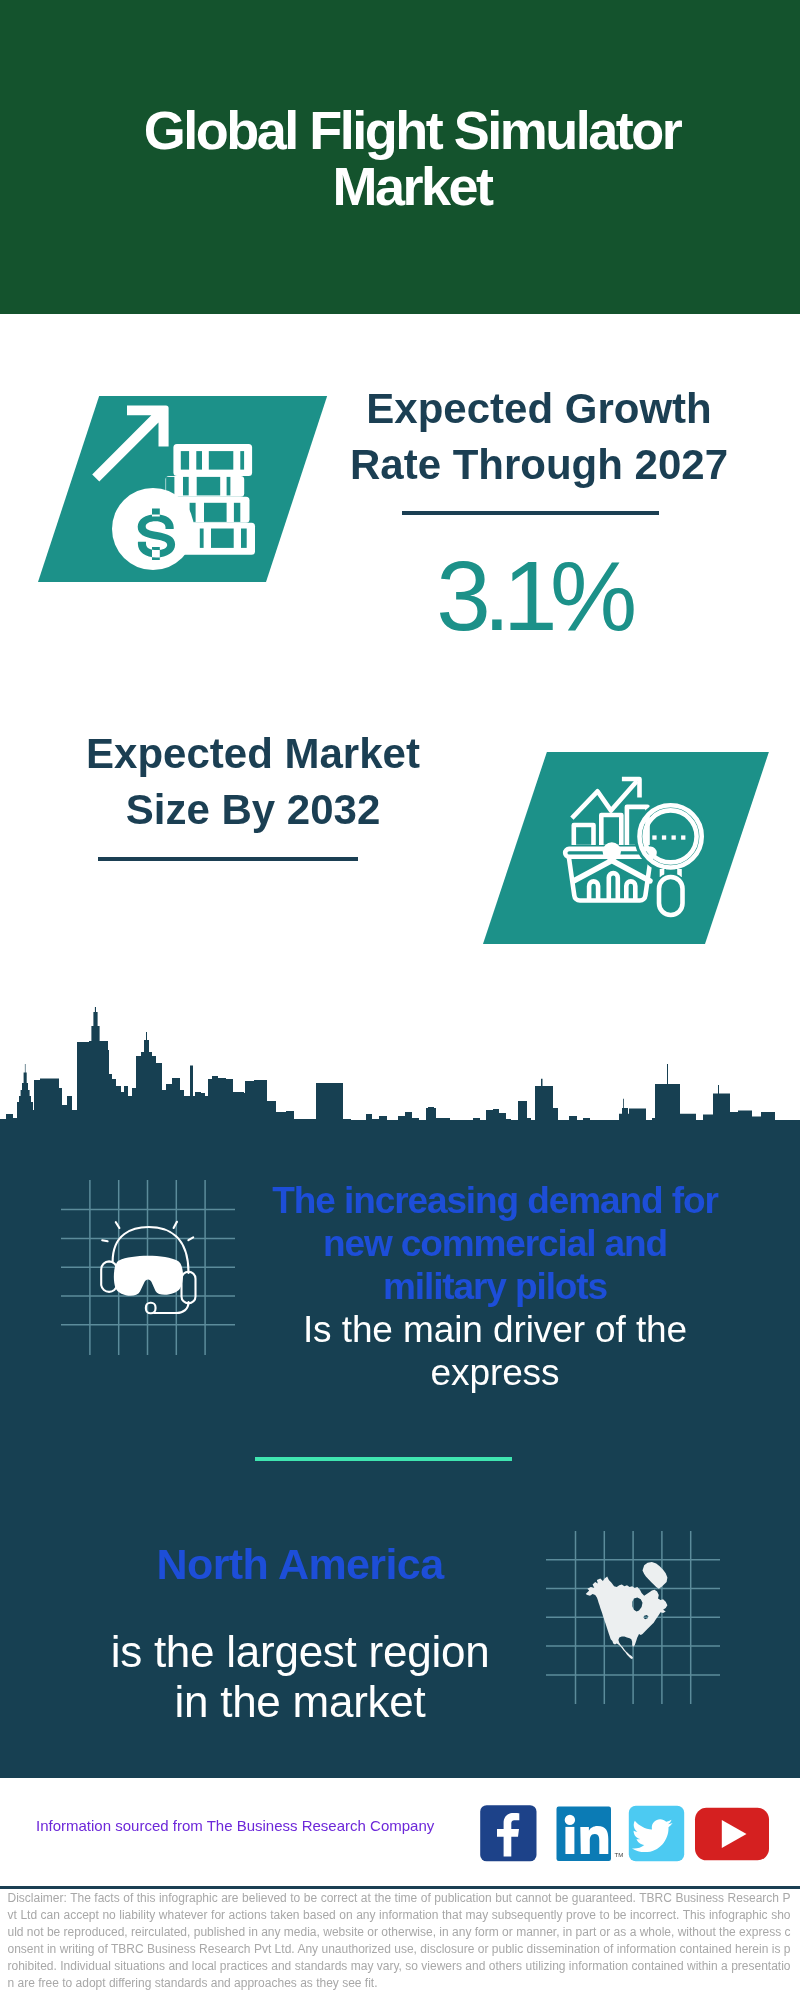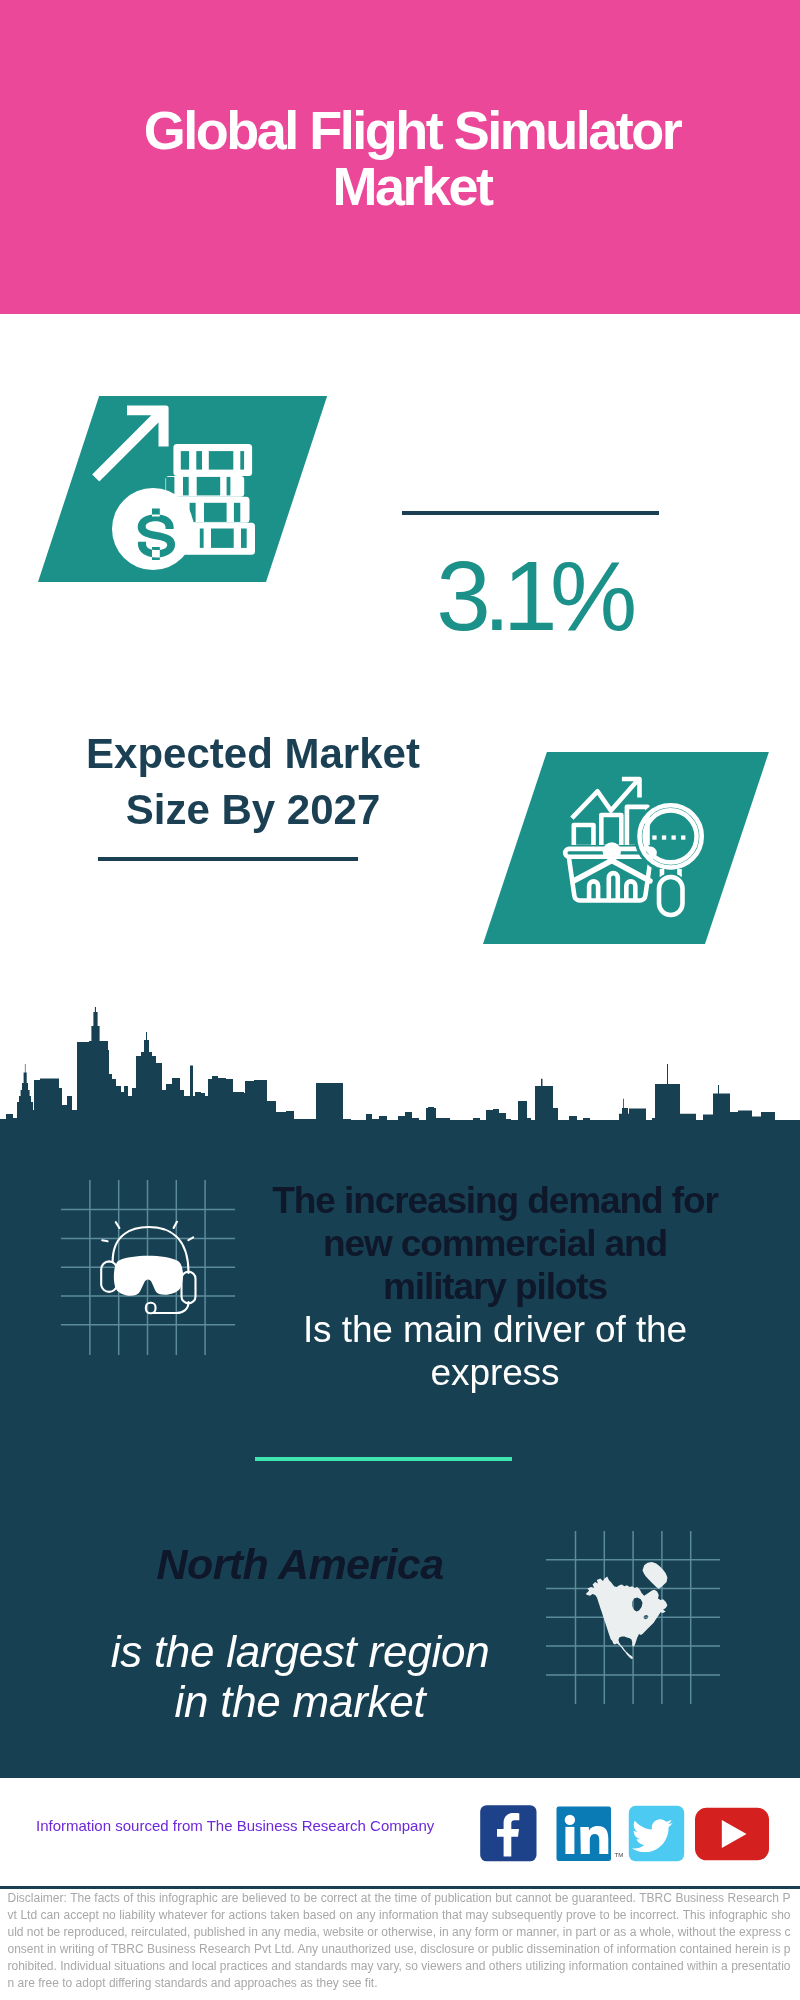--- a/index.html
+++ b/index.html
@@ -1,21 +1,21 @@
 <!DOCTYPE html>
 <html><head>
 <meta charset="utf-8">
 <style>
   *{margin:0;padding:0;box-sizing:border-box;}
   html,body{width:800px;height:2000px;}
   body{font-family:"Liberation Sans",sans-serif;background:#ffffff;}
   .page{position:relative;width:800px;height:2000px;overflow:hidden;background:#fff;}
 
   
-  .header{position:absolute;left:0;top:0;width:800px;height:314px;background:#ec4899;padding-left:32px;}
+  .header{position:absolute;left:0;top:0;width:800px;height:314px;background:#14532d;padding-left:32px;}
   .title{position:absolute;left:137px;top:102px;width:550px;text-align:center;color:#ffffff;
          font-size:54px;font-weight:bold;line-height:56px;letter-spacing:-2.5px;}
 
   
   .para{position:absolute;background:#1c9189;}
   .icon-abs{position:absolute;}
   .stat-label{position:absolute;font-weight:bold;font-size:42px;line-height:56px;
               color:#1b3f53;text-align:center;letter-spacing:0px;}
   .rule{position:absolute;height:4px;background:#1b3f53;}
   .stat-val{position:absolute;font-weight:normal;color:#1c9189;text-align:center;}
@@ -24,21 +24,21 @@
 
   
   .darkband{position:absolute;left:0;top:1120px;width:800px;height:658px;background:#174052;}
   .sky{position:absolute;left:0;top:1004px;display:block;}
 
   
   .gridbox{position:absolute;}
   .insight{position:absolute;text-align:center;font-size:37px;line-height:43px;letter-spacing:-1.1px;}
   .insight.big{font-size:43px;line-height:50px;letter-spacing:-0.6px;}
   .insight.big .bd{font-size:44px;letter-spacing:-0.25px;margin-top:38px;}
-  .insight .hl{display:block;color:#0f172a;font-weight:bold;}
+  .insight .hl{display:block;color:#1d4ed8;font-weight:bold;}
   .insight .bd{display:block;color:#ffffff;font-weight:normal;letter-spacing:-0.1px;}
   .greenrule{position:absolute;height:4px;background:#3fe5b0;}
 
   
   .src{position:absolute;color:#6d28d9;font-size:15px;line-height:28px;}
   .social{position:absolute;}
   .hr{position:absolute;left:0;width:800px;height:3px;background:#1b3f53;}
   .disc{position:absolute;color:#a8a8a8;font-size:12px;line-height:17px;text-align:justify;word-break:break-all;}
 </style>
 </head>
@@ -77,20 +77,21 @@
       <rect x="156.0" y="133.5" width="5.7" height="19.4"></rect>
     </g>
   </g>
   <g>
     <circle cx="68" cy="134" r="41" fill="#fff"></circle>
     <path fill="#1c9189" d="M67.0 113.6 h7.8 v8.0 h-7.8 Z M67.0 152.0 h7.8 v13.0 h-7.8 Z
       M70.9 119.2 c-10.4 0 -18.2 5.2 -18.2 12.6 0 7.7 7.0 10.5 17.6 12.4 8.6 1.5 11.9 2.7 11.9 5.7 0 3.1 -4.1 5.2 -10.4 5.2 -6.6 0 -10.8 -2.4 -10.8 -6.2 v-2.1 h-8.1 v2.2 c0 7.9 7.6 13.4 18.5 13.4 11.0 0 18.7 -5.3 18.7 -12.9 0 -8.0 -7.1 -10.7 -17.8 -12.6 -8.4 -1.5 -11.6 -2.5 -11.6 -5.5 0 -3.0 4.0 -5.1 9.8 -5.1 6.0 0 10.0 2.4 10.0 6.0 v1.6 h8.2 v-1.7 c0 -7.7 -7.5 -13.0 -18.0 -13.0 Z"></path>
   </g>
 </svg>
   </div>
+  <div class="stat-label" style="left:339px;top:381px;width:400px;">Expected Growth Rate Through 2027</div>
   <div class="rule" style="left:402px;top:511px;width:257px;"></div>
   <div class="stat-val v1" style="left:333px;top:547px;width:400px;">3.1%</div>
   <div class="para" style="left:483px;top:752px;width:222px;height:192px;transform:skewX(-18.4deg);transform-origin:bottom left;">
   </div>
   <div class="icon-abs" style="left:555px;top:765px;">
 <svg width="160" height="160" viewBox="0 0 160 160">
   <g fill="none" stroke="#ffffff" stroke-width="4.6" stroke-linejoin="round" stroke-linecap="butt">
     <g>
       <polyline points="16.9,53.1 42.5,26.3 56.0,45.6 82.0,16.0"></polyline>
       <path d="M66.9 14.0 H84.5 V32.5"></path>
@@ -122,21 +123,21 @@
     </g>
     <g fill="#ffffff" stroke="none">
       <rect x="97.3" y="70.4" width="4.3" height="4.3"></rect>
       <rect x="106.9" y="70.4" width="4.3" height="4.3"></rect>
       <rect x="116.5" y="70.4" width="4.3" height="4.3"></rect>
       <rect x="126.1" y="70.4" width="4.3" height="4.3"></rect>
     </g>
   </g>
 </svg>
   </div>
-  <div class="stat-label" style="left:53px;top:726px;width:400px;">Expected Market Size By 2027</div>
+  <div class="stat-label" style="left:53px;top:726px;width:400px;">Expected Market Size By 2032</div>
   <div class="rule" style="left:98px;top:857px;width:260px;"></div>
   <div class="darkband"></div>
   <svg class="sky" width="800" height="126" viewBox="0 1004 800 126">
     <path fill="#174052" d="M0 1132 L0 1119 L6 1119 L6 1114 L13 1114 L13 1118 L17 1118 L17 1102 L19 1102 L19 1096 L20.6 1096 L20.6 1090 L22 1090 L22 1083 L23.6 1083 L23.6 1072.5 L24.9 1072.5 L24.9 1064 L25.5 1064 L25.5 1072.5 L26.7 1072.5 L26.7 1083 L28 1083 L28 1090 L29.6 1090 L29.6 1096 L31 1096 L31 1102 L33 1102 L33 1110 L34 1110 L34 1080 L40 1080 L40 1078.5 L59 1078.5 L59 1088 L62 1088 L62 1105 L67 1105 L67 1096 L72 1096 L72 1110 L77 1110 L77 1042 L89 1042 L89 1041 L91.4 1041 L91.4 1026 L93.4 1026 L93.4 1012 L94.9 1012 L94.9 1007 L96 1007 L96 1012 L97.6 1012 L97.6 1026 L99.6 1026 L99.6 1041 L108 1041 L108 1050 L109 1050 L109 1074 L112 1074 L112 1079 L116 1079 L116 1086 L121 1086 L121 1092 L124 1092 L124 1086 L128 1086 L128 1096 L132 1096 L132 1088 L136 1088 L136 1056 L141 1056 L141 1052 L144 1052 L144 1040 L146 1040 L146 1032 L147 1032 L147 1040 L149 1040 L149 1052 L152 1052 L152 1056 L156 1056 L156 1063 L162 1063 L162 1090 L166 1090 L166 1084 L172 1084 L172 1078 L180 1078 L180 1090 L184 1090 L184 1096 L190 1096 L190 1065.5 L193 1065.5 L193 1096 L195 1096 L195 1092 L201 1092 L201 1093 L205 1093 L205 1096 L208 1096 L208 1079 L212 1079 L212 1076 L218 1076 L218 1078 L226 1078 L226 1079 L233 1079 L233 1092 L234 1092 L234 1092 L244 1092 L244 1093 L245 1093 L245 1081 L254 1081 L254 1080 L267 1080 L267 1101 L268 1101 L268 1101 L276 1101 L276 1112 L286 1112 L286 1111 L294 1111 L294 1119 L316 1119 L316 1083 L343 1083 L343 1119 L351 1119 L351 1124.6 L361 1124.6 L361 1120 L366 1120 L366 1114 L372 1114 L372 1119 L379 1119 L379 1116 L387 1116 L387 1120 L390 1120 L390 1120 L398 1120 L398 1116 L405 1116 L405 1112 L412 1112 L412 1118 L419 1118 L419 1120 L426 1120 L426 1108 L428 1108 L428 1107 L434 1107 L434 1108 L436 1108 L436 1118 L450 1118 L450 1122 L457 1122 L457 1120 L467 1120 L467 1122 L473 1122 L473 1118 L480 1118 L480 1121 L486 1121 L486 1110 L493 1110 L493 1109 L499 1109 L499 1113 L506 1113 L506 1119 L511 1119 L511 1124.6 L518 1124.6 L518 1101 L527 1101 L527 1118 L531 1118 L531 1120 L535 1120 L535 1086 L541 1086 L541 1078.7 L542.5 1078.7 L542.5 1086 L552 1086 L552 1086 L553 1086 L553 1108 L558 1108 L558 1122 L569 1122 L569 1116 L577 1116 L577 1120 L583 1120 L583 1118 L590 1118 L590 1125 L612 1125 L612 1125 L614 1125 L614 1120 L619 1120 L619 1113.8 L622 1113.8 L622 1108 L623.2 1108 L623.2 1098.8 L624 1098.8 L624 1108 L628 1108 L628 1113.8 L629 1113.8 L629 1108.6 L645 1108.6 L645 1108.6 L646 1108.6 L646 1120 L652 1120 L652 1118 L655 1118 L655 1084 L667 1084 L667 1063.9 L668 1063.9 L668 1084 L679 1084 L679 1084 L680 1084 L680 1113.8 L695 1113.8 L695 1113.8 L696 1113.8 L696 1120 L703 1120 L703 1114.6 L712 1114.6 L712 1114.6 L713 1114.6 L713 1093.6 L718 1093.6 L718 1084.9 L719 1084.9 L719 1093.6 L729 1093.6 L729 1093.6 L730 1093.6 L730 1112 L737 1112 L737 1112 L738 1112 L738 1110.4 L751 1110.4 L751 1110.4 L752 1110.4 L752 1116.4 L760 1116.4 L760 1116.4 L761 1116.4 L761 1112 L774 1112 L774 1112 L775 1112 L775 1120.4 L790 1120.4 L790 1120.4 L793 1120.4 L793 1124 L800 1124 L800 1124 L800 1124 L800 1132 Z"></path>
   </svg>
   <div class="gridbox" style="left:60.9px;top:1180px;"><svg class="gridsvg" width="174" height="175">
         <g stroke="#5c8c9b" stroke-width="1.5" fill="none">
           <line x1="28.9" y1="0" x2="28.9" y2="175.0"></line>
           <line x1="57.7" y1="0" x2="57.7" y2="175.0"></line>
           <line x1="86.5" y1="0" x2="86.5" y2="175.0"></line>
@@ -197,21 +198,21 @@
           <line x1="0" y1="86.3" x2="174.0" y2="86.3"></line>
           <line x1="0" y1="115.1" x2="174.0" y2="115.1"></line>
           <line x1="0" y1="143.9" x2="174.0" y2="143.9"></line>
         </g>
       </svg></div>
   <div class="gridbox" style="left:546px;top:1531px;">
 <svg width="175" height="175" viewBox="0 0 175 175">
         <path fill="#eceff0" fill-rule="evenodd" d="M39.7 63.0 L43.2 59.5 L41.4 57.8 L44.9 56.1 L48.3 56.9 L46.6 53.5 L49.2 50.9 L51.8 52.6 L50.9 49.1 L54.3 47.4 L56.9 50.0 L58.6 47.4 L61.2 45.6 L62.9 49.1 L65.5 51.7 L68.1 55.2 L70.7 56.1 L73.3 54.3 L75.8 53.5 L78.4 55.2 L81.0 54.3 L83.6 56.1 L86.2 55.2 L88.7 56.9 L91.3 56.1 L93.9 58.7 L95.6 62.1 L98.2 64.8 L100.8 63.0 L103.4 61.3 L105.9 59.5 L108.5 58.7 L111.1 60.4 L112.8 63.9 L112.0 67.4 L114.5 69.1 L117.1 68.2 L119.7 70.8 L121.4 74.3 L119.7 76.9 L117.1 78.7 L119.7 80.4 L117.1 82.1 L114.5 81.3 L112.8 83.9 L111.1 86.5 L109.4 89.1 L107.7 91.7 L105.1 94.3 L103.4 96.0 L101.6 97.8 L99.9 99.5 L98.2 101.2 L96.5 103.0 L94.8 103.9 L93.0 103.0 L92.2 104.7 L91.3 106.5 L90.5 109.1 L89.6 111.7 L88.7 114.3 L87.0 116.0 L86.2 114.3 L86.2 110.8 L85.3 108.2 L83.6 107.3 L81.0 106.5 L78.4 105.6 L75.8 105.6 L73.3 106.5 L72.4 109.1 L73.3 111.7 L75.0 114.3 L76.7 116.0 L78.4 118.6 L80.1 120.4 L81.9 122.1 L83.6 123.8 L85.3 124.7 L87.0 126.4 L86.2 128.2 L84.4 127.3 L82.7 125.6 L81.0 123.8 L79.3 121.2 L77.6 119.5 L75.8 116.9 L74.1 115.1 L72.4 113.4 L70.7 112.5 L69.0 113.4 L67.2 112.5 L66.4 109.9 L64.7 108.2 L63.8 105.6 L62.9 103.0 L62.1 100.4 L61.2 97.8 L60.4 95.2 L59.5 92.6 L58.6 90.0 L57.8 87.3 L56.9 84.7 L56.1 82.1 L55.2 79.5 L54.3 76.9 L53.5 74.3 L52.6 71.7 L51.8 69.1 L50.9 66.5 L49.2 63.9 L46.6 63.0 L44.0 64.8 L41.4 63.9 Z M98.2 34.3 L101.6 31.7 L105.9 30.9 L110.2 32.6 L113.7 35.2 L117.1 38.7 L119.7 42.2 L121.4 46.5 L120.6 50.9 L118.0 53.5 L115.4 56.1 L112.8 57.8 L110.2 56.1 L107.7 53.5 L105.1 50.9 L102.5 48.2 L99.9 45.6 L98.2 43.0 L96.5 39.6 L97.3 37.0 Z M86.2 70.8 L86.2 75.2 L87.9 78.7 L90.5 80.4 L93.0 79.5 L95.6 76.0 L96.5 71.7 L94.8 68.2 L91.3 66.5 L87.9 67.4 Z M97.3 86.5 L99.1 88.2 L101.6 87.3 L102.5 85.6 L100.8 83.9 L98.2 84.7 Z "></path>
       </svg>
   </div>
-  <div class="insight big" style="left:104px;top:1539px;width:392px;font-style:italic;">
+  <div class="insight big" style="left:104px;top:1539px;width:392px;">
     <span class="hl">North America</span>
     <span class="bd">is the largest region in the market</span>
   </div>
   <div class="src" style="left:36px;top:1812px;">
     <div>Information sourced from The Business Research Company</div>
   </div>
   <div class="social" style="left:480px;top:1805px;">
     <svg width="290" height="58" viewBox="0 0 290 58">
       <g>
         <rect x="0.2" y="0.2" width="56.3" height="56.1" rx="6.4" fill="#1d4289"></rect>

